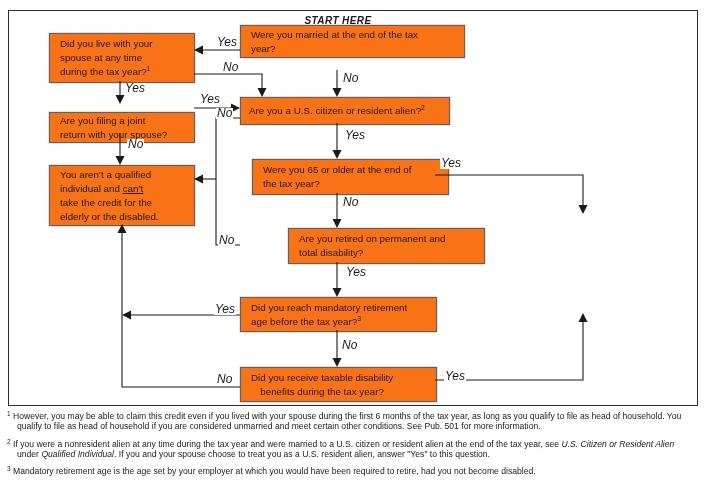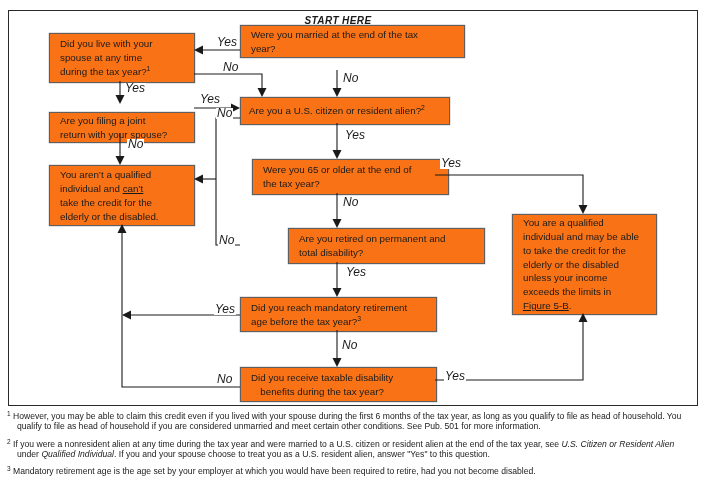--- a/index.html
+++ b/index.html
@@ -87,29 +87,20 @@
   <div class="fbox box-mandatory">
     <div class="txt"><span>Did you reach mandatory retirement
 age before the tax year?</span><sup>3</sup></div>
   </div>
 
   <div class="fbox box-disability">
     <div class="txt">Did you receive taxable disability
 benefits during the tax year?</div>
   </div>
 
-  <div class="fbox box-qualified">
-    <div class="txt"><span>You are a qualified
-individual and may be able
-to take the credit for the
-elderly or the disabled
-unless your income
-exceeds the limits in
-</span><span class="u">Figure 5-B</span><span>.</span></div>
-  </div>
 
   <svg class="wires" width="705" height="489" viewBox="0 0 705 489">
     <g>
       <path d="M240,50 H203"></path>
         <polygon points="203,45.5 203,54.5 194,50"></polygon>
     </g>
     <g>
       <path d="M337,70 V88"></path>
         <polygon points="332.5,88 341.5,88 337,97"></polygon>
     </g>

